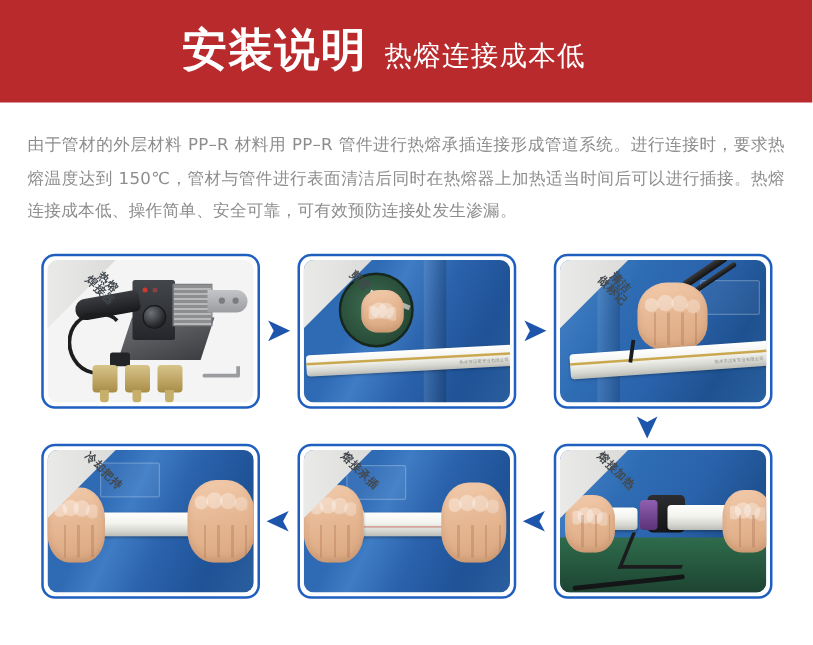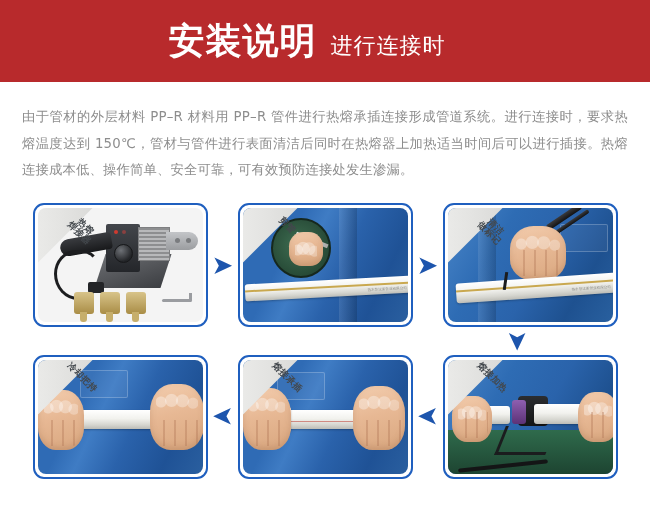--- a/index.html
+++ b/index.html
@@ -335,21 +335,21 @@
     justify-content: center;
     transform: translateX(193px);
   }
 </style>
 </head>
 <body>
 
 <div class="header-band">
   <div class="header-inner">
     <span class="header-title">安装说明</span>
-    <span class="header-subtitle">进行连接时</span>
+    <span class="header-subtitle">热熔连接成本低</span>
   </div>
 </div>
 
 <p class="intro">由于管材的外层材料 PP–R 材料用 PP–R 管件进行热熔承插连接形成管道系统。进行连接时，要求热熔温度达到 150℃，管材与管件进行表面清洁后同时在热熔器上加热适当时间后可以进行插接。热熔连接成本低、操作简单、安全可靠，可有效预防连接处发生渗漏。</p>
 
 <div class="steps">
 
   <div class="step-row">
 
     <div class="panel">

